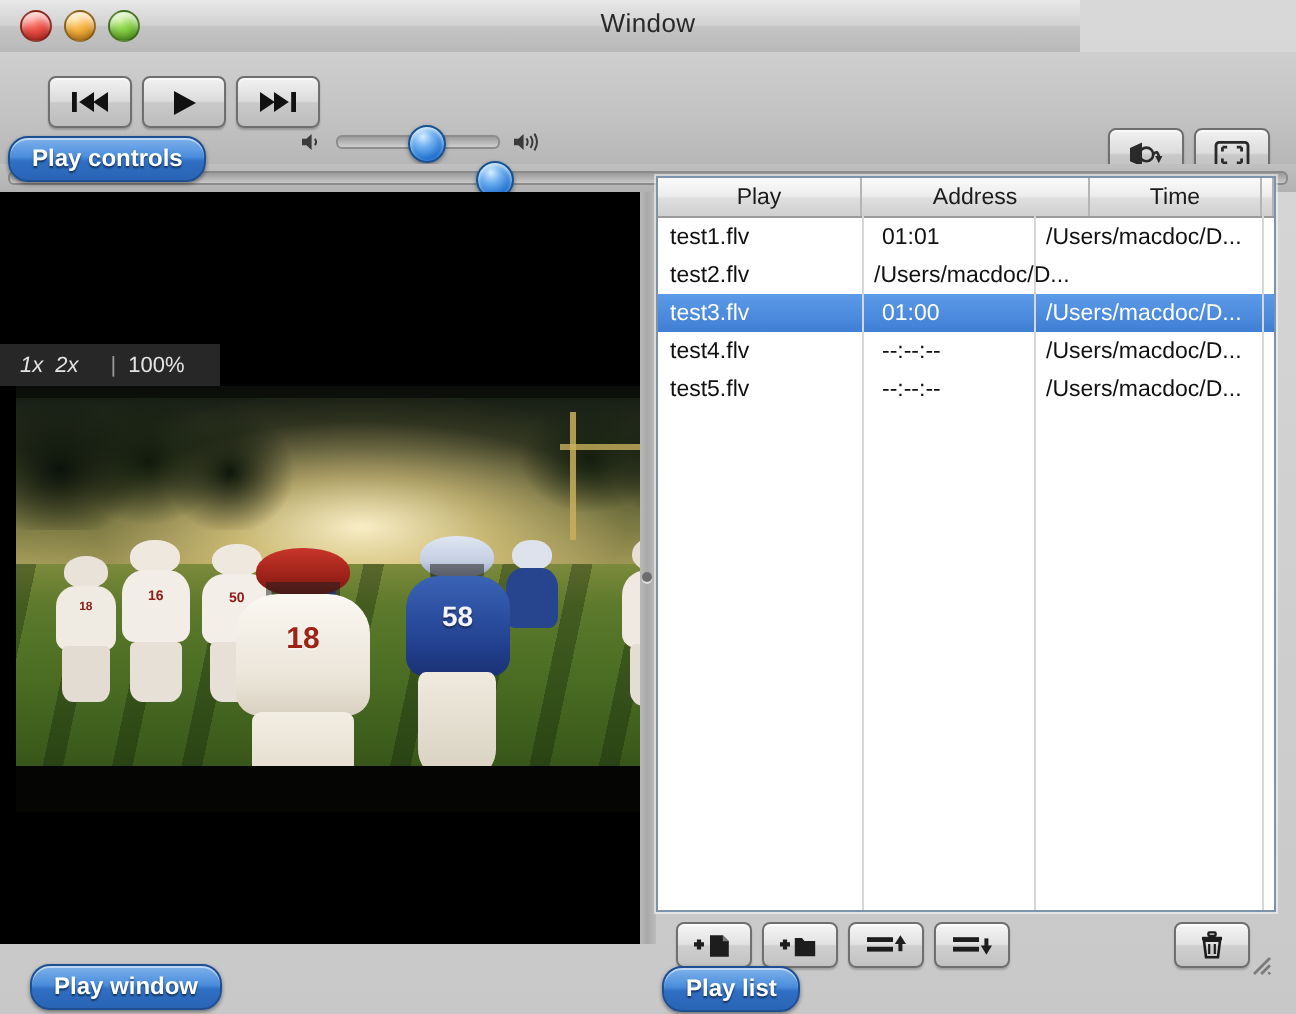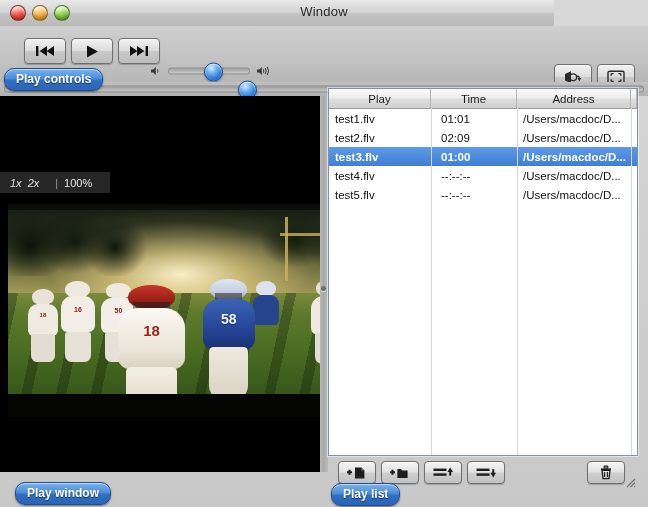--- a/index.html
+++ b/index.html
@@ -12,21 +12,20 @@
     position:relative;width:648px;height:507px;
     background:linear-gradient(180deg,#d8d8d8 0%,#c8c8c8 100%);
     box-sizing:border-box;overflow:hidden;
   }
 
   
   .titlebar{
     position:absolute;left:0;top:0;width:540px;height:26px;
     background:linear-gradient(180deg,#e8e8e8 0%,#d2d2d2 48%,#c4c4c4 52%,#b9b9b9 100%);
     border-bottom:1px solid #9a9a9a;
-    padding-left:14px;
   }
   .title-text{
     position:absolute;left:0;top:4px;width:648px;text-align:center;
     font-size:13px;color:#2a2a2a;letter-spacing:.2px;
   }
   .lights{position:absolute;left:10px;top:5px;display:flex;gap:6px;}
   .light{width:14px;height:14px;border-radius:50%;
     border:1px solid rgba(0,0,0,.38);
     box-shadow:inset 0 5px 4px -2px rgba(255,255,255,.85), inset 0 -3px 4px -2px rgba(0,0,0,.35);
   }
@@ -111,21 +110,21 @@
   .zoombar{
     position:absolute;left:0;top:76px;width:110px;height:21px;
     background:rgba(42,42,42,.93);
     display:flex;align-items:center;gap:6px;padding-left:10px;box-sizing:border-box;
     color:#e4e4e4;font-size:11px;
   }
   .zoombar .sep{color:#9a9a9a;padding-left:10px;}
   .zx{cursor:default;font-style:italic;}
 
   .videoframe{
-    position:absolute;left:8px;top:108px;width:368px;height:213px;
+    position:absolute;left:8px;top:97px;width:368px;height:213px;
     overflow:hidden;background:#000;
   }
   .vid{position:absolute;inset:0;}
   
   .sky{
     position:absolute;left:0;top:0;width:100%;height:46%;
     background:
       radial-gradient(ellipse 60% 90% at 47% 72%,rgba(255,244,205,.95) 0%,rgba(255,226,150,.55) 28%,rgba(120,108,60,.15) 60%,rgba(0,0,0,0) 78%),
       linear-gradient(180deg,#141a12 0%,#2c3320 32%,#6a6c3c 62%,#b6ab62 100%);
   }
@@ -190,21 +189,21 @@
   }
   .th{
     font-size:11.5px;color:#1b1b1b;display:flex;align-items:center;justify-content:center;
     border-right:1px solid #b4b4b4;box-sizing:border-box;height:100%;
   }
   .th.c0{width:102px;}
   .th.c1{width:86px;}
   .th.c2{width:114px;}
   .th.c3{flex:1;}
   .trow{display:flex;height:19px;align-items:center;}
-  .trow.sel{background:linear-gradient(180deg,#5d9ae8 0%,#3f7fd4 100%);font-weight:bold;}
+  .trow.sel{background:linear-gradient(180deg,#5d9ae8 0%,#3f7fd4 100%);}
   .trow.sel .td{color:#fff;}
   .td{font-size:11.5px;color:#111;box-sizing:border-box;height:100%;display:flex;align-items:center;}
   .td.c0{width:102px;padding-left:6px;}
   .td.c1{width:86px;padding-left:10px;}
   .td.c2{width:114px;padding-left:6px;}
   .td.c3{flex:1;}
   .vsep{
     position:absolute;top:19px;bottom:0;width:1px;background:#d6d6d6;
   }
 
@@ -386,34 +385,33 @@
     </div>
   </div>
 
   <div class="splitter">
     <div class="spl-dot"></div>
   </div>
 
   <div class="listpane">
     <div class="thead">
       <div class="th c0">Play</div>
+      <div class="th c2">Address</div>
       <div class="th c1">Time</div>
-      <div class="th c2">Address</div>
       <div class="th c3"></div>
     </div>
     <div id="rows">
         <div class="trow">
           <div class="td c0">test1.flv</div>
           <div class="td c1">01:01</div>
           <div class="td c2">/Users/macdoc/D...</div>
           <div class="td c3"></div>
         </div>
         <div class="trow">
           <div class="td c0">test2.flv</div>
-          <div class="td c1">02:09</div>
           <div class="td c2">/Users/macdoc/D...</div>
           <div class="td c3"></div>
         </div>
         <div class="trow sel">
           <div class="td c0">test3.flv</div>
           <div class="td c1">01:00</div>
           <div class="td c2">/Users/macdoc/D...</div>
           <div class="td c3"></div>
         </div>
         <div class="trow">

